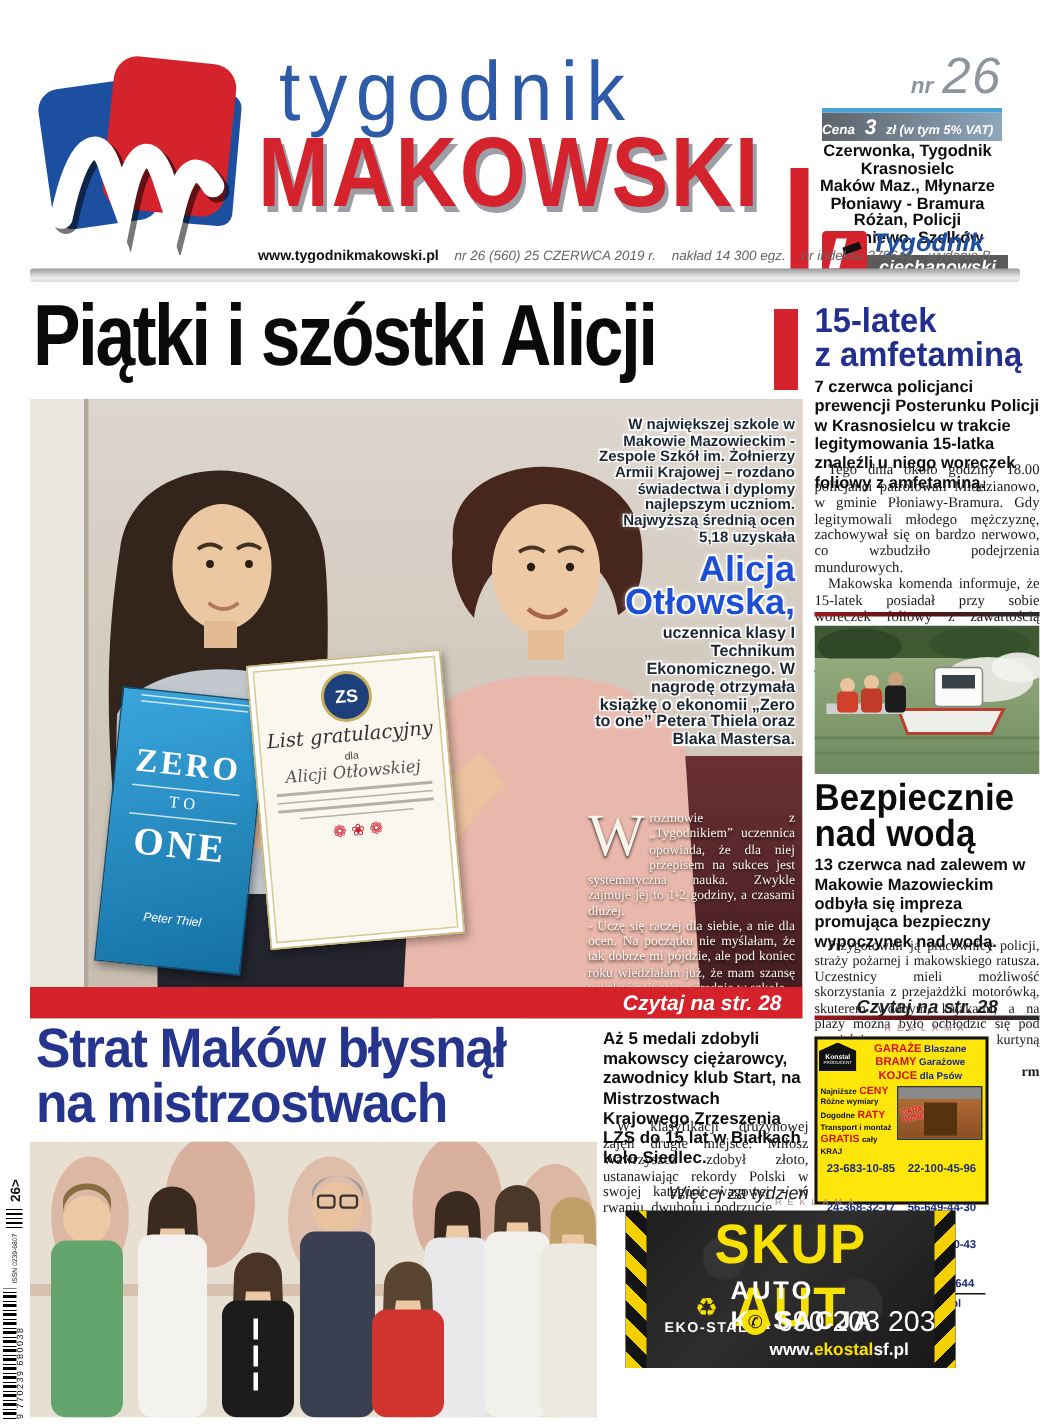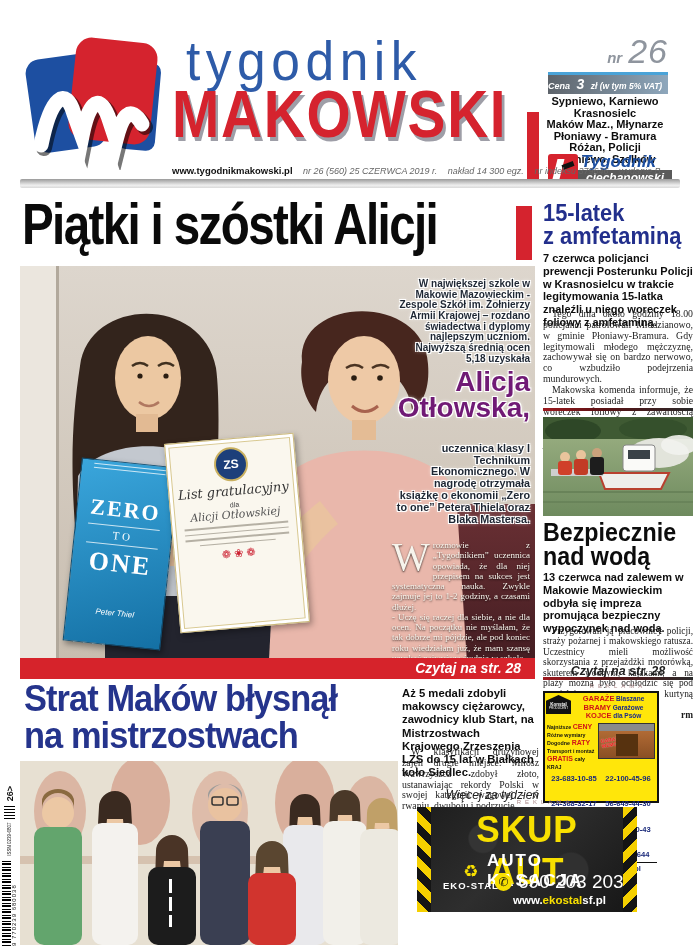--- a/index.html
+++ b/index.html
@@ -38,21 +38,21 @@
            background:linear-gradient(180deg,#9a9a9a,#efefef 70%,#d9d9d9);}
   
   .headline{left:22px;top:190px;font-size:58px;font-weight:800;color:#0a0a0a;letter-spacing:-2px;
             transform:scaleX(.82);transform-origin:left top;white-space:nowrap;}
   .redbar-h{left:516px;top:206px;width:16px;height:54px;background:#d5232e;}
   
   .main-photo{left:20px;top:266px;width:515px;height:413px;overflow:hidden;background:#cfc5b8;}
   .intro{position:absolute;right:5px;top:13px;width:134px;text-align:right;color:#1d2633;
          font-weight:700;font-size:10px;line-height:1.07;
          text-shadow:-1px -1px 0 #fff,1px -1px 0 #fff,-1px 1px 0 #fff,1px 1px 0 #fff,0 0 4px #fff;}
-  .intro .nm{display:block;font-size:28px;line-height:.95;color:#701a75;margin:4px 0 21px;}
+  .intro .nm{display:block;font-size:24px;line-height:.95;color:#1d4ed8;margin:4px 0 3px;}
   .intro .in2{display:block;font-size:10.8px;line-height:1.1;}
   .quote{position:absolute;left:372px;top:274px;width:138px;color:#f7f4ec;
          font-family:"Liberation Serif",serif;font-size:9px;line-height:1.14;text-align:justify;
          text-shadow:0 1px 2px rgba(0,0,0,.8);}
   .quote .dcap{float:left;font-size:40px;line-height:.78;font-weight:400;margin:1px 3px 0 0;}
   .quote .by{display:block;text-align:right;font-weight:700;margin-top:2px;}
   .read-band{position:absolute;left:0;bottom:0;width:100%;height:21px;background:#d6232b;
              color:#fff;font-style:italic;font-weight:800;font-size:14px;line-height:21px;
              text-align:right;padding-right:14px;box-sizing:border-box;}
   .book{position:absolute;left:52px;top:196px;width:96px;height:182px;transform:rotate(6deg);
@@ -164,21 +164,21 @@
 
   <div class="abs issue">
     <span class="lbl">nr</span><span class="num">26</span>
   </div>
   <div class="abs price">
     <span class="p1">Cena</span>
     <span class="p2">3</span>
     <span class="p3">zł (w tym 5% VAT)</span>
   </div>
   <div class="abs towns">
-    <div>Sypniewo, Karniewo</div>
+    <div>Czerwonka, Tygodnik</div>
     <div>Krasnosielc</div>
     <div>Maków Maz., Młynarze</div>
     <div>Płoniawy - Bramura</div>
     <div>Różan, Policji</div>
     <div>Sypniewo, Szelków</div>
   </div>
   <div class="abs redbar-m"></div>
   <div class="abs tc">
     <div class="tc-sq"></div>
     <div class="tc-t1">Tygodnik</div>

